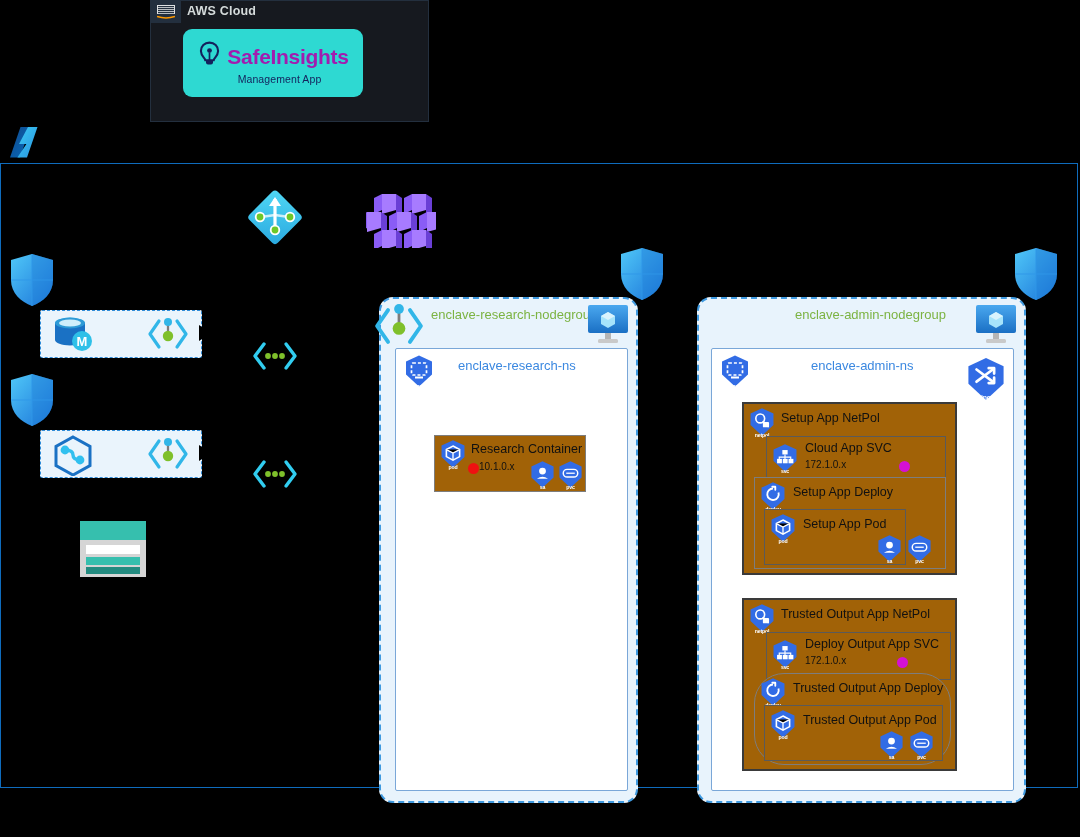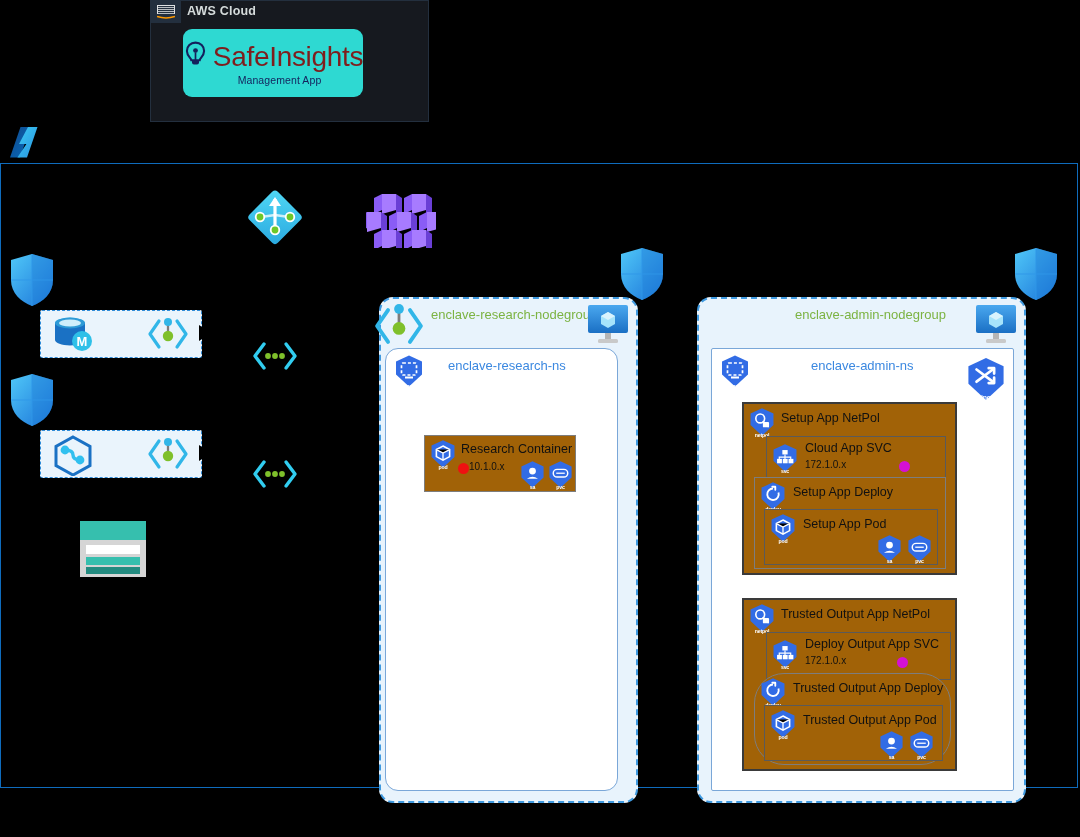--- a/index.html
+++ b/index.html
@@ -7,21 +7,21 @@
        font-family:"Liberation Sans","DejaVu Sans",sans-serif;}
   .abs{position:absolute;}
 
   
   #aws-cloud{left:150px;top:0;width:243px;height:120px;background:#16191f;border:1px solid #232f3e;padding-left:34px;}
   #aws-cloud-badge{left:0;top:0;width:30px;height:22px;background:#232f3e;display:flex;align-items:center;justify-content:center;}
   #aws-cloud-label{left:36px;top:3px;color:#d5dbdb;font-size:12.5px;font-weight:bold;letter-spacing:.2px;}
   #safeinsights-card{left:32px;top:28px;width:180px;height:68px;background:#2ed9d2;border-radius:9px;
       display:flex;flex-direction:column;align-items:center;justify-content:center;}
   #si-row{display:flex;align-items:center;gap:5px;}
-  #si-title{color:#7f1d1d;font-size:28px;font-weight:400;letter-spacing:-.3px;}
+  #si-title{color:#a21caf;font-size:21px;font-weight:700;letter-spacing:-.3px;}
   #si-sub{color:#14215c;font-size:10.5px;margin-top:1px;letter-spacing:.1px;margin-left:13px;}
 
   
   #azure-logo{left:6px;top:124px;width:40px;height:40px;}
   #azure-region{left:0;top:163px;width:1078px;height:625px;border:1.5px solid #0f6cbd;box-sizing:border-box;background:transparent;}
 
   
   .svc-box{background:#eaf4fc;border:1.6px dashed #2f8bd8;border-radius:2px;}
   #svc-box-mongo{left:40px;top:310px;width:160px;height:46px;}
   #svc-box-hex{left:40px;top:430px;width:160px;height:46px;}
@@ -274,21 +274,21 @@
           </linearGradient>
         </defs>
       <rect x="2" y="3" width="40" height="28" rx="2" fill="url(#vmg)"></rect>
       <path d="M22 10 l7 4 v8 l-7 4 l-7-4 v-8z" fill="#a6e4fb"></path>
       <path d="M22 10 l7 4 l-7 4 l-7-4z" fill="#d9f3fd"></path>
       <rect x="19" y="31" width="6" height="6" fill="#b5b5b5"></rect>
       <rect x="12" y="37" width="20" height="4" rx="1.5" fill="#c9c9c9"></rect>
     </svg>
   </div>
 
-  <div class="abs ns-box" style="left:4px;top:49px;width:231px;height:441px;border-radius:13px;">
+  <div class="abs ns-box" style="left:14px;top:49px;width:231px;height:441px;">
     <div class="abs" style="left:6px;top:5px;">
       <svg width="34" height="34" viewBox="0 0 34 34">
         <path d="M17 1.5 L30 7.5 v13 L17 32.5 L4 20.5 v-13z" fill="#326ce5"></path>
         <rect x="9.5" y="9" width="15" height="12" rx="1.4" fill="none" stroke="#fff" stroke-width="1.7" stroke-dasharray="3 2"></rect>
         <rect x="13" y="22.5" width="8" height="2" fill="#fff"></rect>
       </svg>
       <div class="k8s-tag" style="bottom:3px;">ns</div>
     </div>
     <div class="abs ns-title" style="left:62px;top:9px;">enclave-research-ns</div>
 
@@ -406,21 +406,21 @@
         <div class="abs" style="left:3px;top:3px;">
           <svg width="30" height="30" viewBox="0 0 34 34">
             <path d="M17 1.5 L30 7.5 v13 L17 32.5 L4 20.5 v-13z" fill="#326ce5"></path>
             <path d="M17 8.5 a6.5 6.5 0 1 0 6.2 4.6" fill="none" stroke="#fff" stroke-width="2.1"></path>
             <path d="M16.2 6.5 h3.4 v3.4" stroke="#fff" stroke-width="2.1" fill="none" stroke-linecap="round" stroke-linejoin="round"></path>
           </svg>
           <div class="k8s-tag" style="bottom:3px;">deploy</div>
         </div>
         <div class="abs kbox-label" style="left:38px;top:7px;">Setup App Deploy</div>
 
-        <div class="abs kbox kbox-in" style="left:9px;top:31px;width:174px;height:56px;">
+        <div class="abs kbox kbox-in" style="left:9px;top:31px;width:142px;height:56px;">
           <div class="abs" style="left:3px;top:3px;">
             <svg width="30" height="30" viewBox="0 0 34 34">
               <path d="M17 1.5 L30 7.5 v13 L17 32.5 L4 20.5 v-13z" fill="#326ce5"></path>
               <path d="M17 8 l7.5 4 v8 L17 24 l-7.5-4v-8z" fill="none" stroke="#fff" stroke-width="1.8"></path>
               <path d="M9.5 12 L17 16 l7.5-4 M17 16 v8" stroke="#fff" stroke-width="1.5"></path>
             </svg>
             <div class="k8s-tag" style="bottom:3px;">pod</div>
           </div>
           <div class="abs kbox-label" style="left:38px;top:7px;">Setup App Pod</div>
           <div class="abs" style="left:110px;top:24px;">

